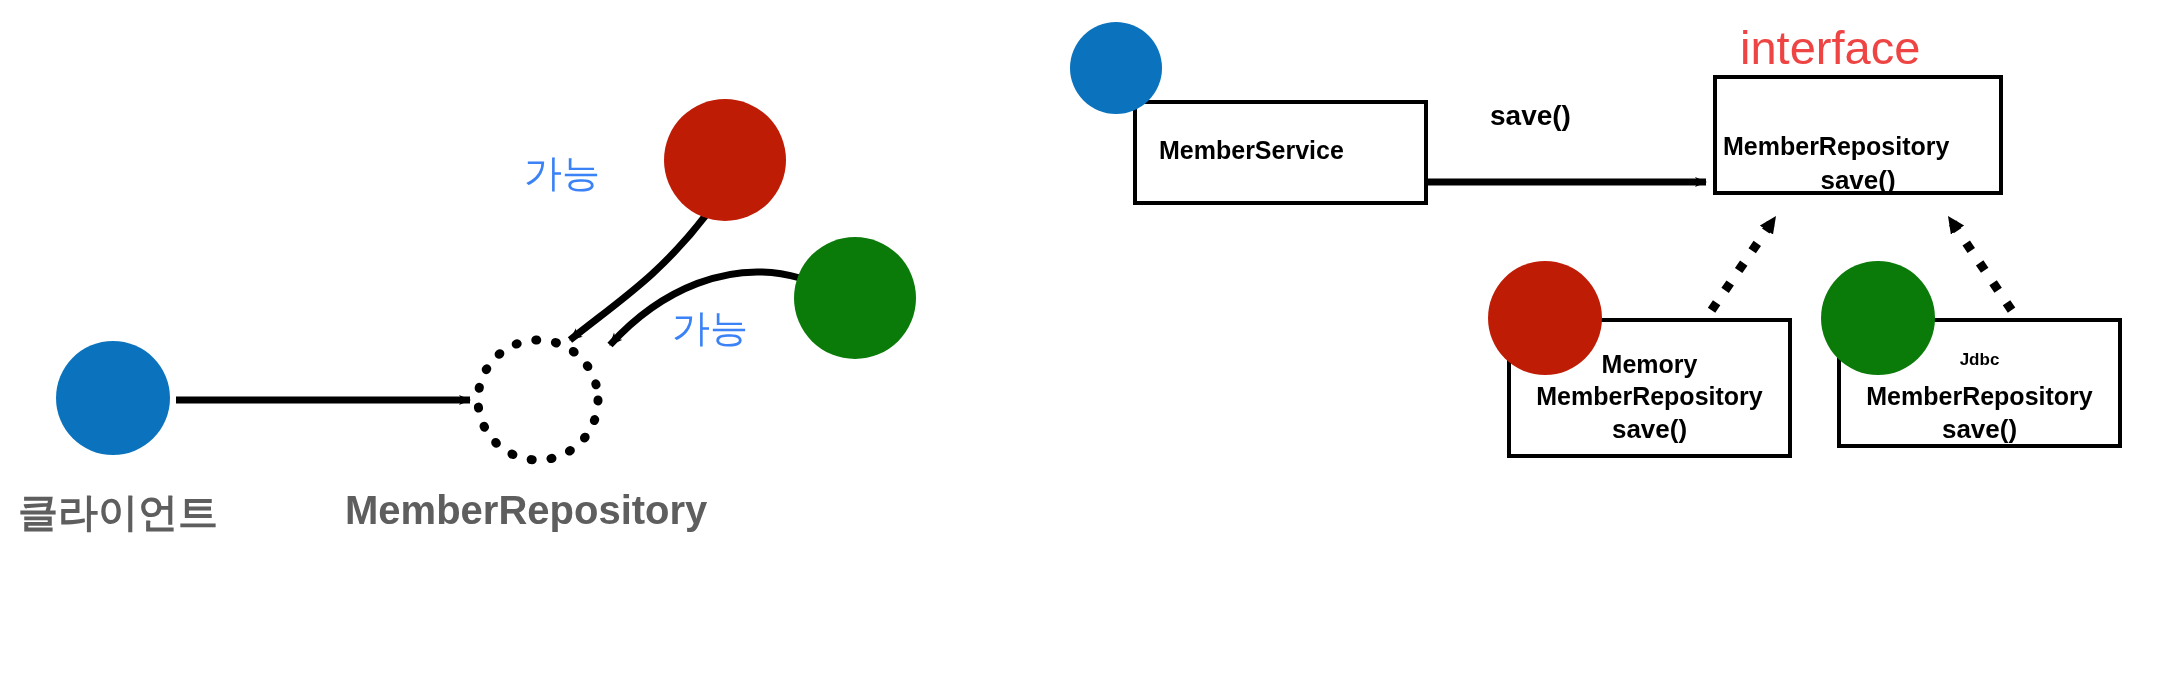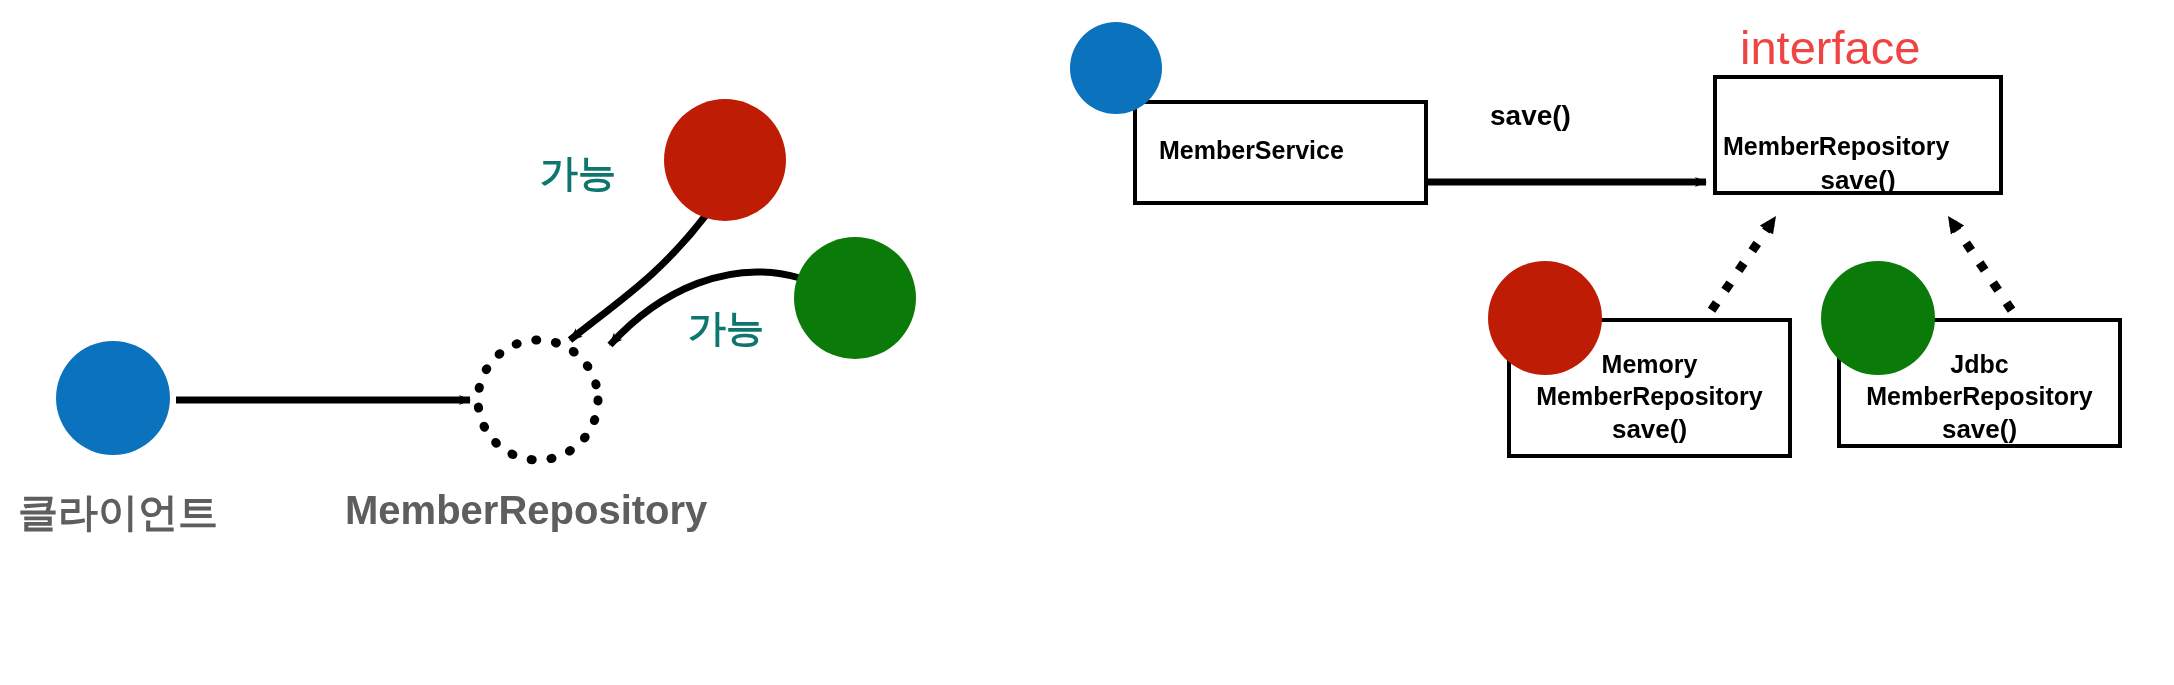--- a/index.html
+++ b/index.html
@@ -28,25 +28,24 @@
 
   .node-label {
     position: absolute;
     color: #5e5e5e;
     font-weight: bold;
     white-space: nowrap;
     font-family: "Liberation Sans", sans-serif;
   }
   .edge-label {
     position: absolute;
-    color: #0f766e;
-    font-weight: bold;
+    color: #3b82f6;
+    font-weight: normal;
     white-space: nowrap;
     font-family: "Liberation Sans", sans-serif;
-    margin-left: 16px;
   }
 
   .uml-box {
     position: absolute;
     box-sizing: border-box;
     border: 4px solid #000000;
     background: #ffffff;
     display: flex;
     flex-direction: column;
     justify-content: center;
@@ -139,21 +138,21 @@
 
   <div class="call-label" style="left:1490px; top:100px; font-size:28px;">save()</div>
 
   <div class="uml-box" style="left:1507px; top:318px; width:285px; height:140px;">
     <div class="cls-name" style="font-size:25px; position:absolute; left:0; right:0; top:28px;">Memory</div>
     <div class="cls-name" style="font-size:25px; position:absolute; left:0; right:0; top:60px;">MemberRepository</div>
     <div class="cls-method" style="font-size:26px; position:absolute; left:0; right:0; top:92px;">save()</div>
   </div>
 
   <div class="uml-box" style="left:1837px; top:318px; width:285px; height:130px;">
-    <div class="cls-name" style="font-size:25px; position:absolute; left:0; right:0; top:28px;">Jdbc</div>
+    <div class="cls-name" style="font-size:17px; position:absolute; left:0; right:0; top:28px;">Jdbc</div>
     <div class="cls-name" style="font-size:25px; position:absolute; left:0; right:0; top:60px;">MemberRepository</div>
     <div class="cls-method" style="font-size:26px; position:absolute; left:0; right:0; top:92px;">save()</div>
   </div>
 
   <svg class="layer" width="2174" height="685" viewBox="0 0 2174 685" xmlns="http://www.w3.org/2000/svg">
     <circle cx="1116" cy="68" r="46" fill="#0b73bd"></circle>
     <circle cx="1545" cy="318" r="57" fill="#bf1c06"></circle>
     <circle cx="1878" cy="318" r="57" fill="#0a7a09"></circle>
   </svg>
 

